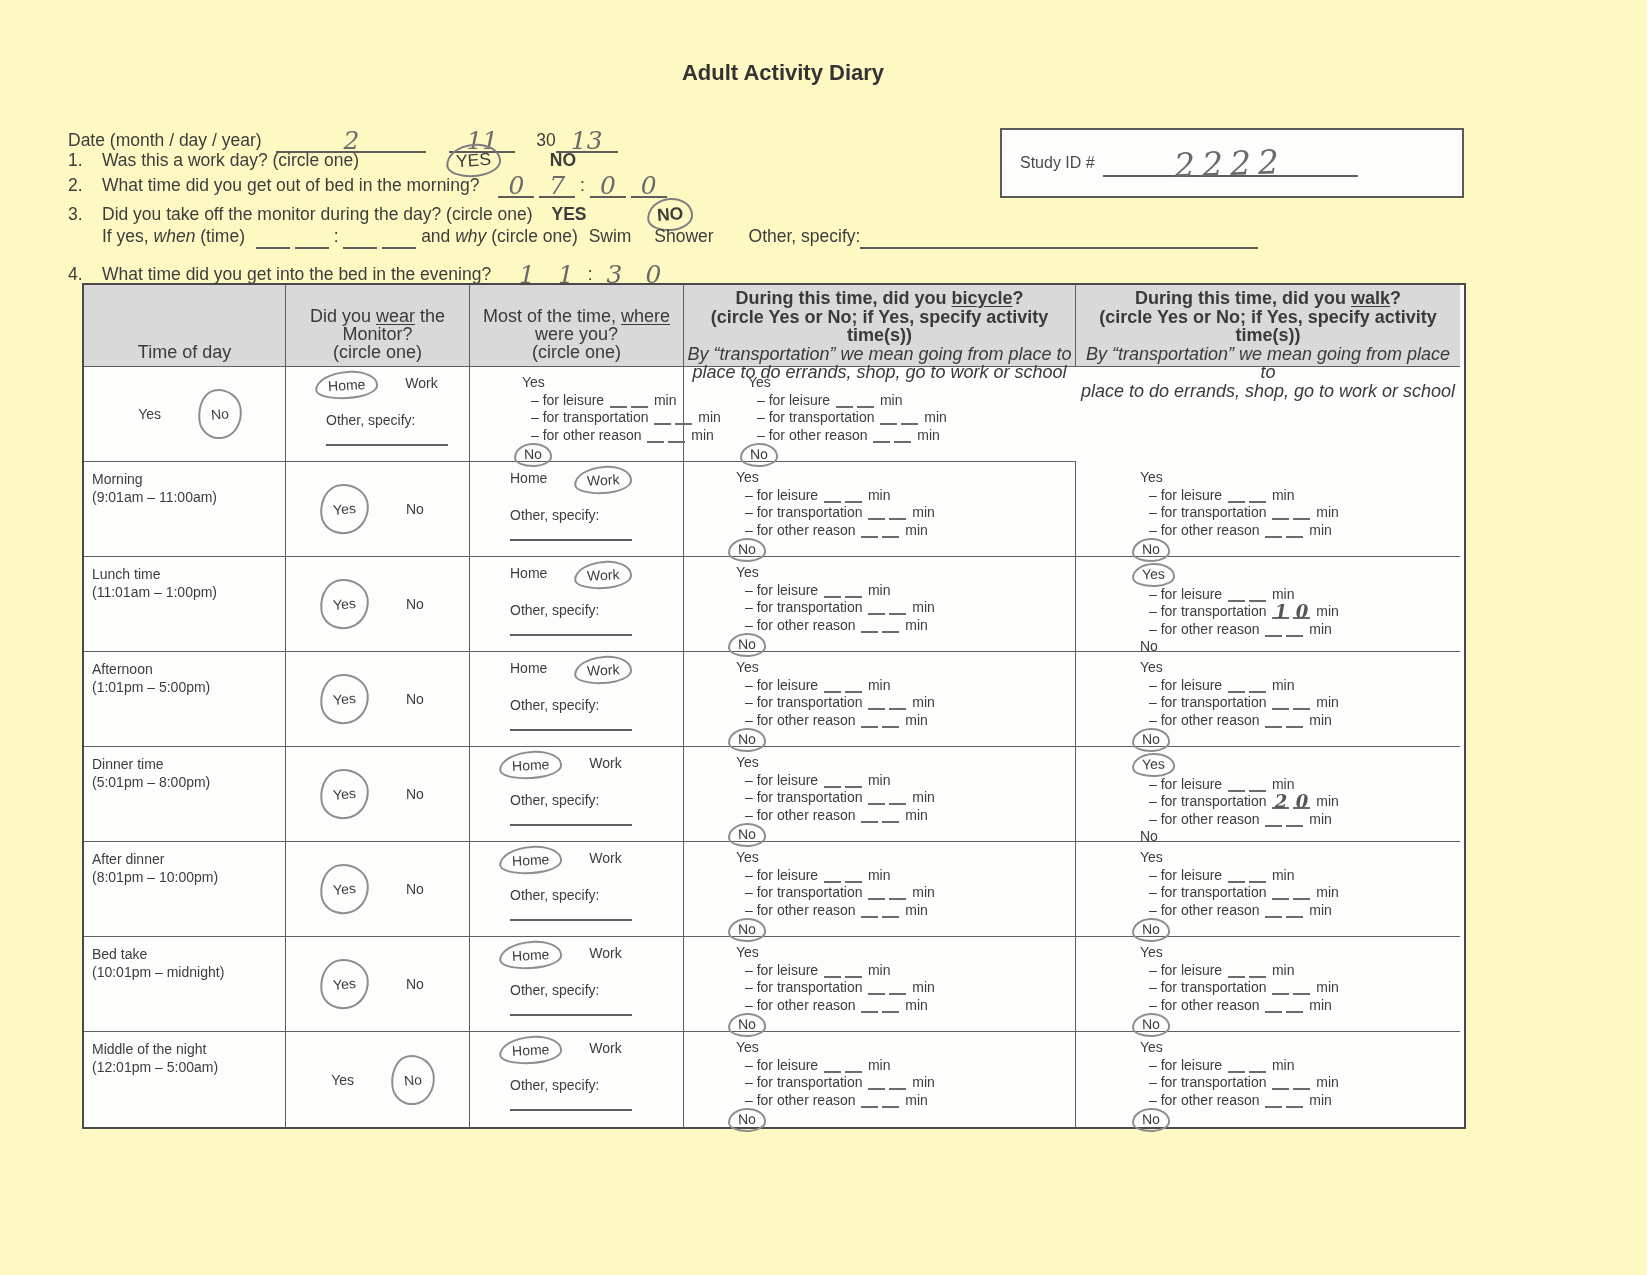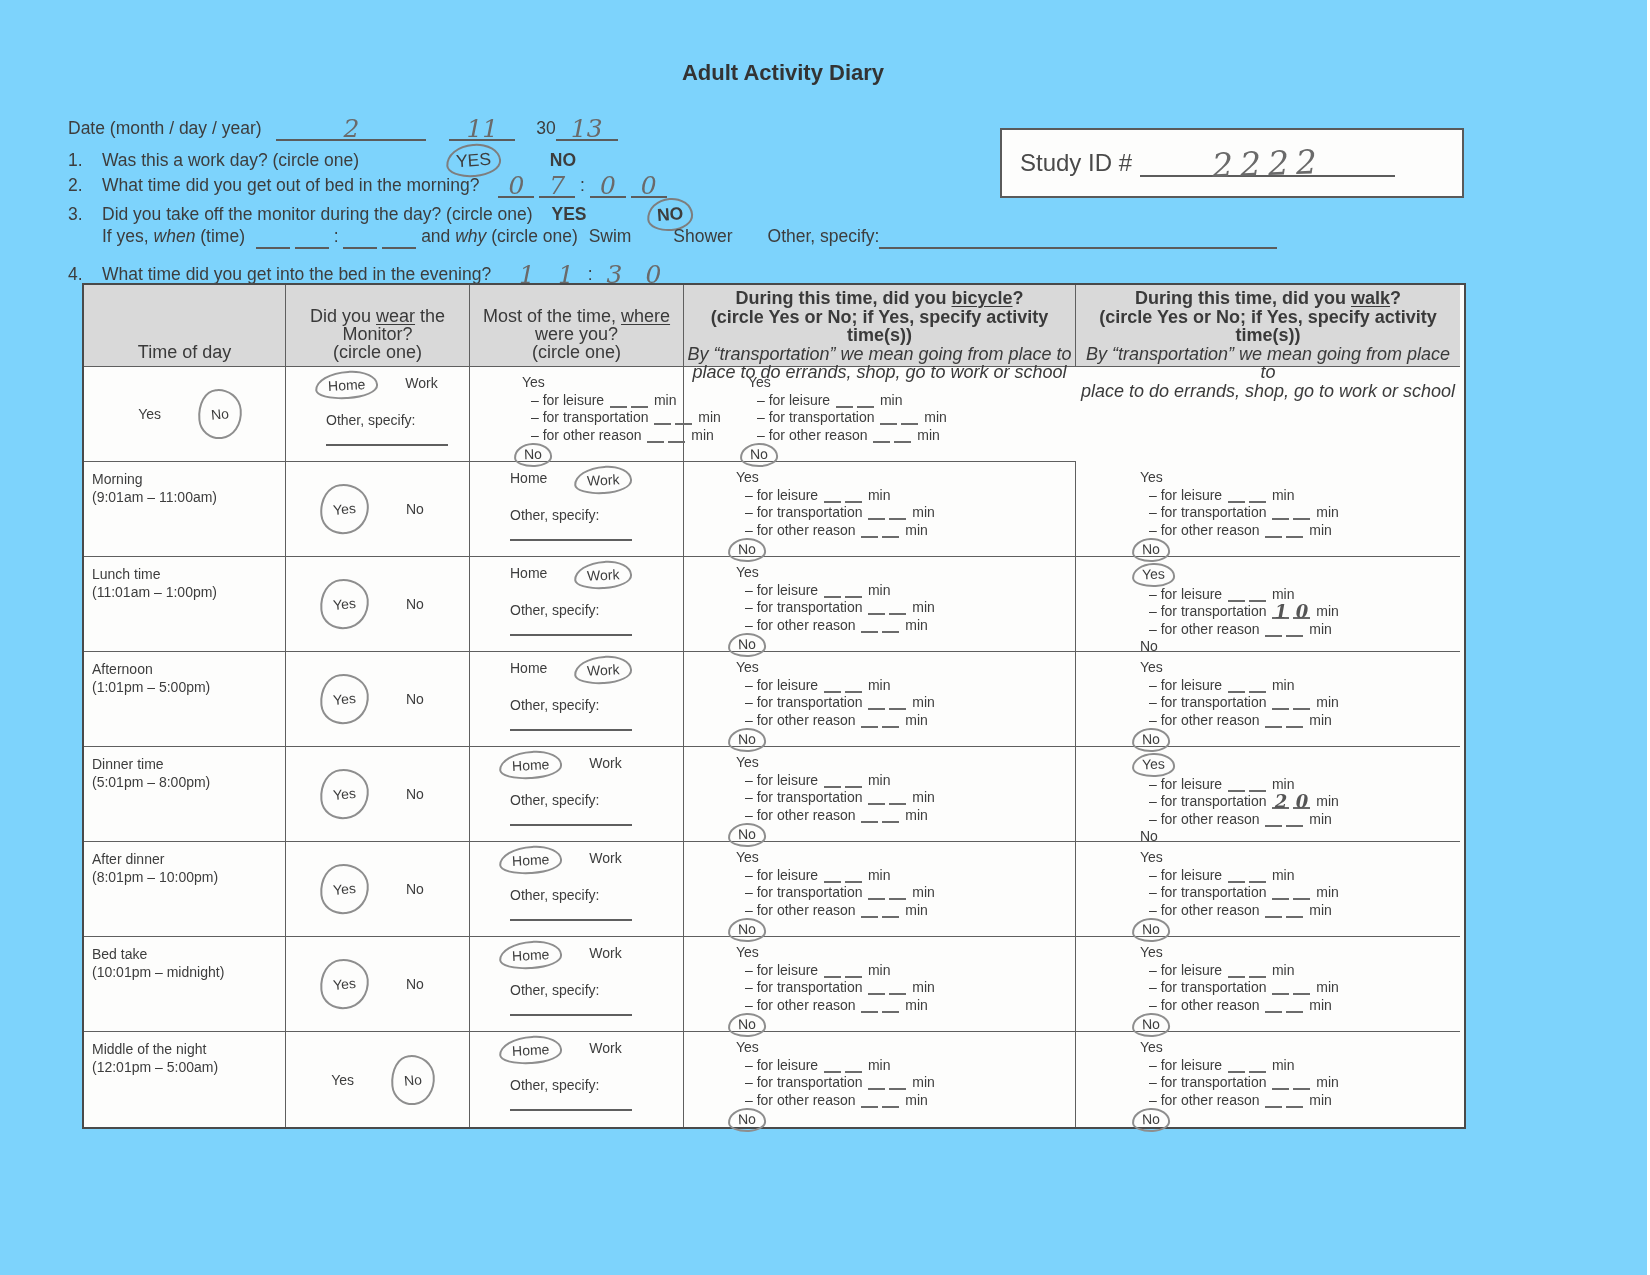--- a/index.html
+++ b/index.html
@@ -1,16 +1,16 @@
 <!DOCTYPE html>
 <html><head>
 <meta charset="utf-8">
 <style>
   html,body{margin:0;padding:0;background:#fff;}
-  .page{position:relative;width:1647px;height:1275px;background:#7dd3fc;
+  .page{position:relative;width:1647px;height:1275px;background:#fef9c3;
         font-family:"Liberation Sans",sans-serif;color:#3d3d3d;overflow:hidden;}
   .abs{position:absolute;}
   .title{top:60px;left:0;width:1566px;text-align:center;font-size:22px;font-weight:bold;color:#333;}
   
   .hline{left:68px;font-size:17.5px;white-space:nowrap;}
   .qnum{display:inline-block;width:34px;}
   
   .hw{font-family:"DejaVu Serif",serif;font-style:italic;color:#6a6a6a;}
   .hwline{display:inline-block;border-bottom:2px solid #5c5c5c;text-align:center;vertical-align:baseline;}
   .hw-lg{font-size:25px;line-height:14px;display:inline-block;position:relative;top:3px;}
@@ -19,21 +19,21 @@
           border-radius:52% 48% 50% 50%/62% 55% 45% 40%;transform:rotate(-4deg);}
   .circ-lg{display:inline-block;padding:15px 11px;margin:-15px -11px;border:2.4px solid #8e8e8e;
            border-radius:46% 54% 52% 48%/58% 46% 56% 42%;transform:rotate(-5deg);}
   .circ-md{display:inline-block;padding:4px 11px;margin:-4px -11px;border:2.2px solid #8e8e8e;
            border-radius:55% 45% 50% 50%/65% 55% 45% 38%;transform:rotate(-3deg);}
   .circ-sm{display:inline-block;padding:1px 8px;margin:-1px -8px;border:2px solid #8e8e8e;
            border-radius:50% 50% 46% 54%/60% 58% 42% 40%;transform:rotate(-2deg);}
   
   .study{left:1000px;top:128px;width:460px;height:66px;border:2px solid #5a5a5a;background:#fdfdfc;
          display:flex;align-items:center;}
-  .study-label{font-size:24px;margin-left:18px;color:#4a4a4a;}
+  .study-label{font-size:16px;margin-left:18px;color:#4a4a4a;}
   .study-line{display:inline-block;border-bottom:2px solid #5c5c5c;width:255px;text-align:center;margin-left:8px;}
   .study-hw{font-size:33px;letter-spacing:7px;line-height:20px;display:inline-block;position:relative;top:4px;transform:rotate(-2deg);}
   
   .tbl{left:82px;top:283px;width:1380px;border:2px solid #4a4a4a;background:#fdfdfc;}
   .trow{display:grid;grid-template-columns:202px 184px 214px 392px 384px;}
   .th,.td{border-right:1px solid #5f5f5f;border-bottom:1px solid #5f5f5f;box-sizing:border-box;}
   .th:last-child,.td:last-child{border-right:none;}
   .tbody .trow:last-child .td{border-bottom:none;}
   .th{background:#d9d9d9;height:82px;font-size:18px;text-align:center;color:#3a3a3a;}
   .th-bottom{display:flex;flex-direction:column;justify-content:flex-end;padding-bottom:5px;line-height:18px;}
@@ -58,21 +58,21 @@
 </head>
 <body>
 
 <div class="page">
 
   <div class="abs title">Adult Activity Diary</div>
 
   <div class="abs hline" style="top:118px;">
     <span>Date (month / day / year)</span>
     <span class="hwline" style="width:150px;margin-left:10px;"><span class="hw hw-lg">2</span></span>
-    <span class="hwline" style="width:66px;margin-left:18px;"><span class="hw hw-lg">11</span></span>
+    <span class="hwline" style="width:66px;margin-left:18px;margin-top:12px;"><span class="hw hw-lg">11</span></span>
     <span style="margin-left:16px;">30</span><span class="hwline" style="width:62px;"><span class="hw hw-lg">13</span></span>
   </div>
 
   <div class="abs study">
     <span class="study-label">Study ID #</span>
     <span class="study-line"><span class="hw study-hw">2222</span></span>
   </div>
 
   <div class="abs hline" style="top:148px;">
     <span class="qnum">1.</span><span>Was this a work day? (circle one)</span>
@@ -101,21 +101,21 @@
     <span>(time)</span>
     <span class="hwline" style="width:34px;margin-left:6px;">&nbsp;</span>
     <span class="hwline" style="width:34px;">&nbsp;</span>
     <span>:</span>
     <span class="hwline" style="width:34px;">&nbsp;</span>
     <span class="hwline" style="width:34px;">&nbsp;</span>
     <span>and</span>
     <span style="font-style:italic;">why</span>
     <span>(circle one)</span>
     <span style="margin-left:6px;">Swim</span>
-    <span style="margin-left:37px;">Shower</span>
+    <span style="margin-left:18px;">Shower</span>
     <span style="margin-left:30px;">Other, specify:</span><span class="hwline" style="width:398px;">&nbsp;</span>
   </div>
 
   <div class="abs hline" style="top:264px;">
     <span class="qnum">4.</span><span>What time did you get into the bed in the evening?</span>
     <span class="hwline" style="width:34px;margin-left:14px;"><span class="hw hw-lg">1</span></span>
     <span class="hwline" style="width:34px;"><span class="hw hw-lg">1</span></span>
     <span>:</span>
     <span class="hwline" style="width:34px;"><span class="hw hw-lg">3</span></span>
     <span class="hwline" style="width:34px;"><span class="hw hw-lg">0</span></span>

